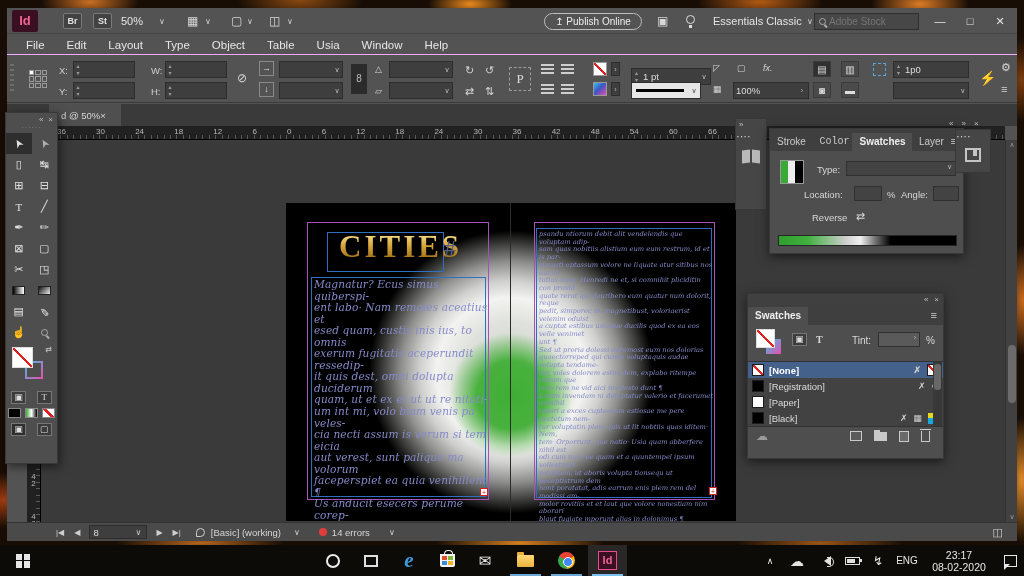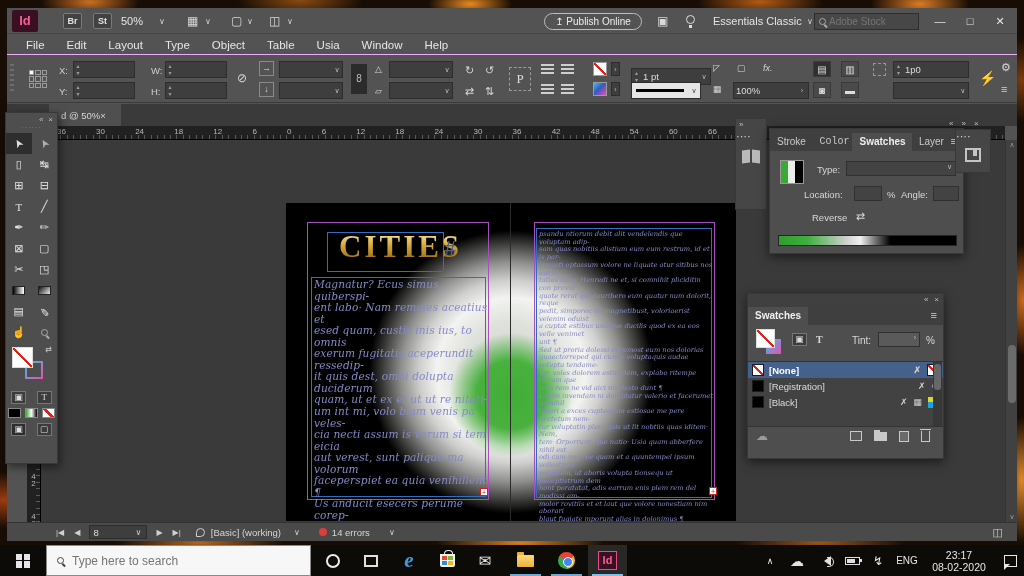--- a/index.html
+++ b/index.html
@@ -588,20 +588,24 @@
       </div>
       <div class="srow">
         <span class="schip black"></span>
         <span>[Registration]</span>
         <span class="rico">
             <span>✗</span>
             <span>⊕</span>
           </span>
       </div>
       <div class="srow">
+        <span class="schip paper"></span>
+        <span>[Paper]</span>
+      </div>
+      <div class="srow">
         <span class="schip black"></span>
         <span>[Black]</span>
         <span class="rico">
             <span>✗</span>
             <span>▦</span>
             <span class="cmyk">
               <i></i>
               <i></i>
               <i></i>
               <i></i>
@@ -642,24 +646,20 @@
 
 <div class="taskbar">
   <div class="tk" style="left:0;width:46px;">
       <span class="winlogo">
         <i></i>
         <i></i>
         <i></i>
         <i></i>
       </span>
     </div>
-  <div class="searchbox">
-    <span class="mag"></span>
-    <input placeholder="Type here to search" style="">
-  </div>
   <div class="tk" style="left:314px;width:38px;">
       <span class="circ"></span>
     </div>
   <div class="tk" style="left:352px;width:38px;">
       <span class="tview"></span>
     </div>
   <div class="tk" style="left:390px;width:38px;">
       <span class="edge-e">e</span>
     </div>
   <div class="tk" style="left:428px;width:38px;">

